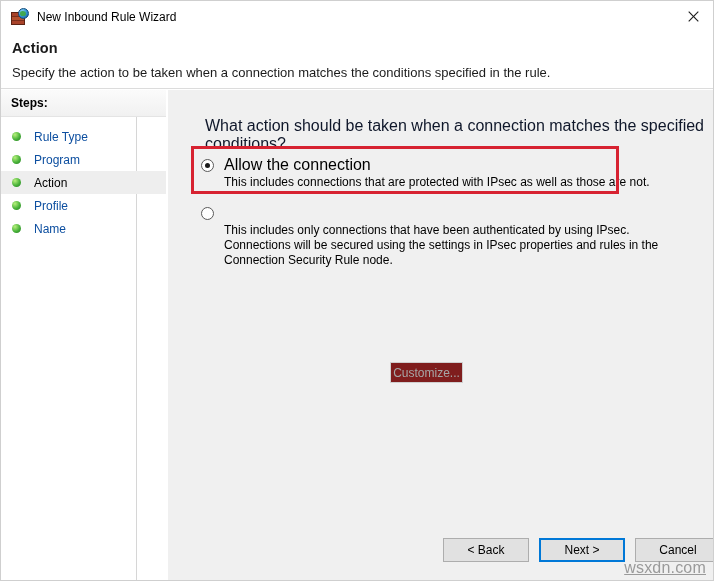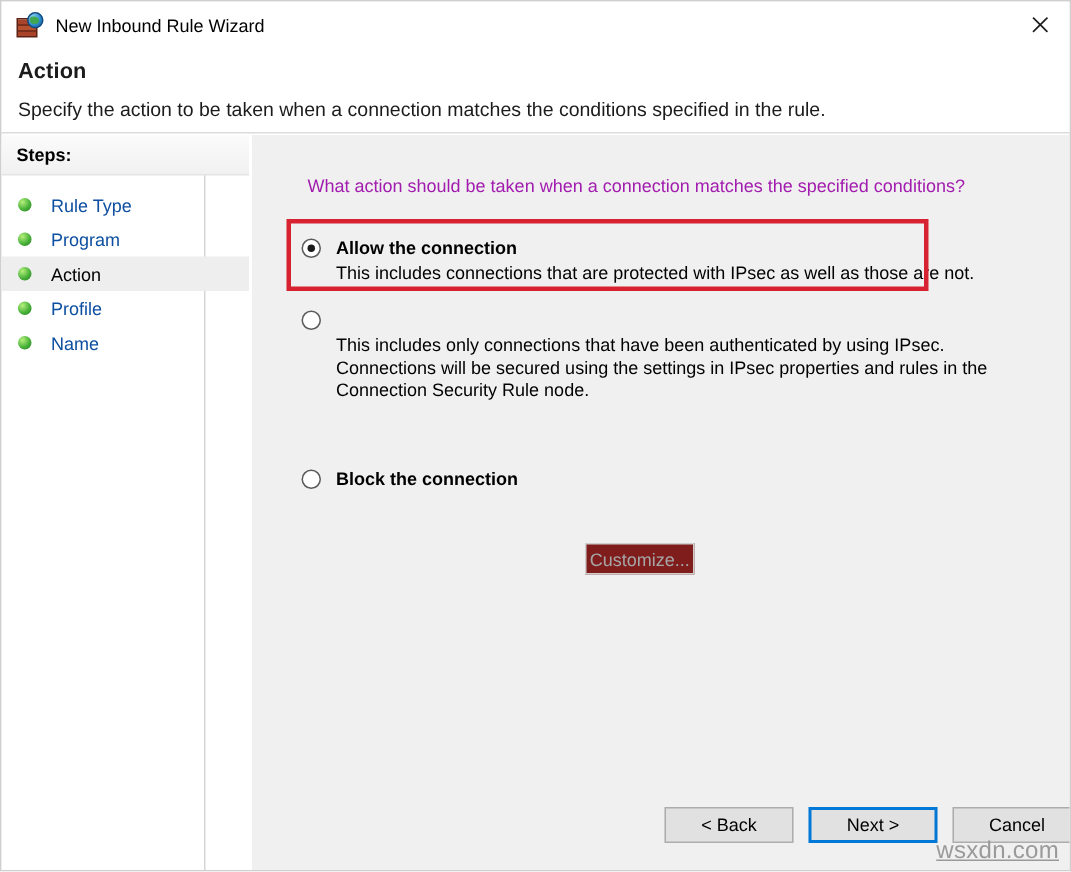--- a/index.html
+++ b/index.html
@@ -163,22 +163,22 @@
   #content {
     position: absolute;
     left: 167px; top: 89px;
     width: 546px;
     height: 491px;
     background: #f0f0f0;
   }
   #content-question {
     position: absolute;
     left: 37px; top: 27px;
-    font-size: 12px;
-    color: #a21caf;
+    font-size: 16px;
+    color: #0f172a;
   }
 
   .option {
     position: absolute;
     left: 33px;
     width: 480px;
   }
   .opt-head {
     display: flex;
     align-items: flex-start;
@@ -198,22 +198,22 @@
     content: "";
     position: absolute;
     left: 50%; top: 50%;
     width: 5px; height: 5px;
     margin-left: -2.5px; margin-top: -2.5px;
     border-radius: 50%;
     background: #1b1b1b;
   }
   .opt-title {
     margin-left: 10px;
-    font-size: 12px;
-    font-weight: bold;
+    font-size: 16px;
+    font-weight: normal;
     color: #000000;
     line-height: 14px;
   }
   .opt-desc {
     margin-left: 23px;
     margin-top: 3px;
     font-size: 12px;
     color: #000000;
     line-height: 15px;
     max-width: 450px;
@@ -338,26 +338,20 @@
 
     <div class="option" style="top:116px;">
       <div class="opt-head">
         <span class="radio"></span>
       </div>
       <div class="opt-desc">This includes only connections that have been authenticated by using IPsec.  Connections will be secured using the settings in IPsec properties and rules in the Connection Security Rule node.</div>
     </div>
 
     <div id="customize-button">Customize...</div>
 
-    <div class="option" style="top:222px;">
-      <div class="opt-head">
-        <span class="radio"></span>
-        <span class="opt-title">Block the connection</span>
-      </div>
-    </div>
 
     <div id="annotation-box"></div>
 
     <div class="footer-button" id="back-button">&lt; Back</div>
     <div class="footer-button" id="next-button">Next &gt;</div>
     <div class="footer-button" id="cancel-button">Cancel</div>
   </div>
 
   <div id="watermark">wsxdn.com</div>
 </div>

